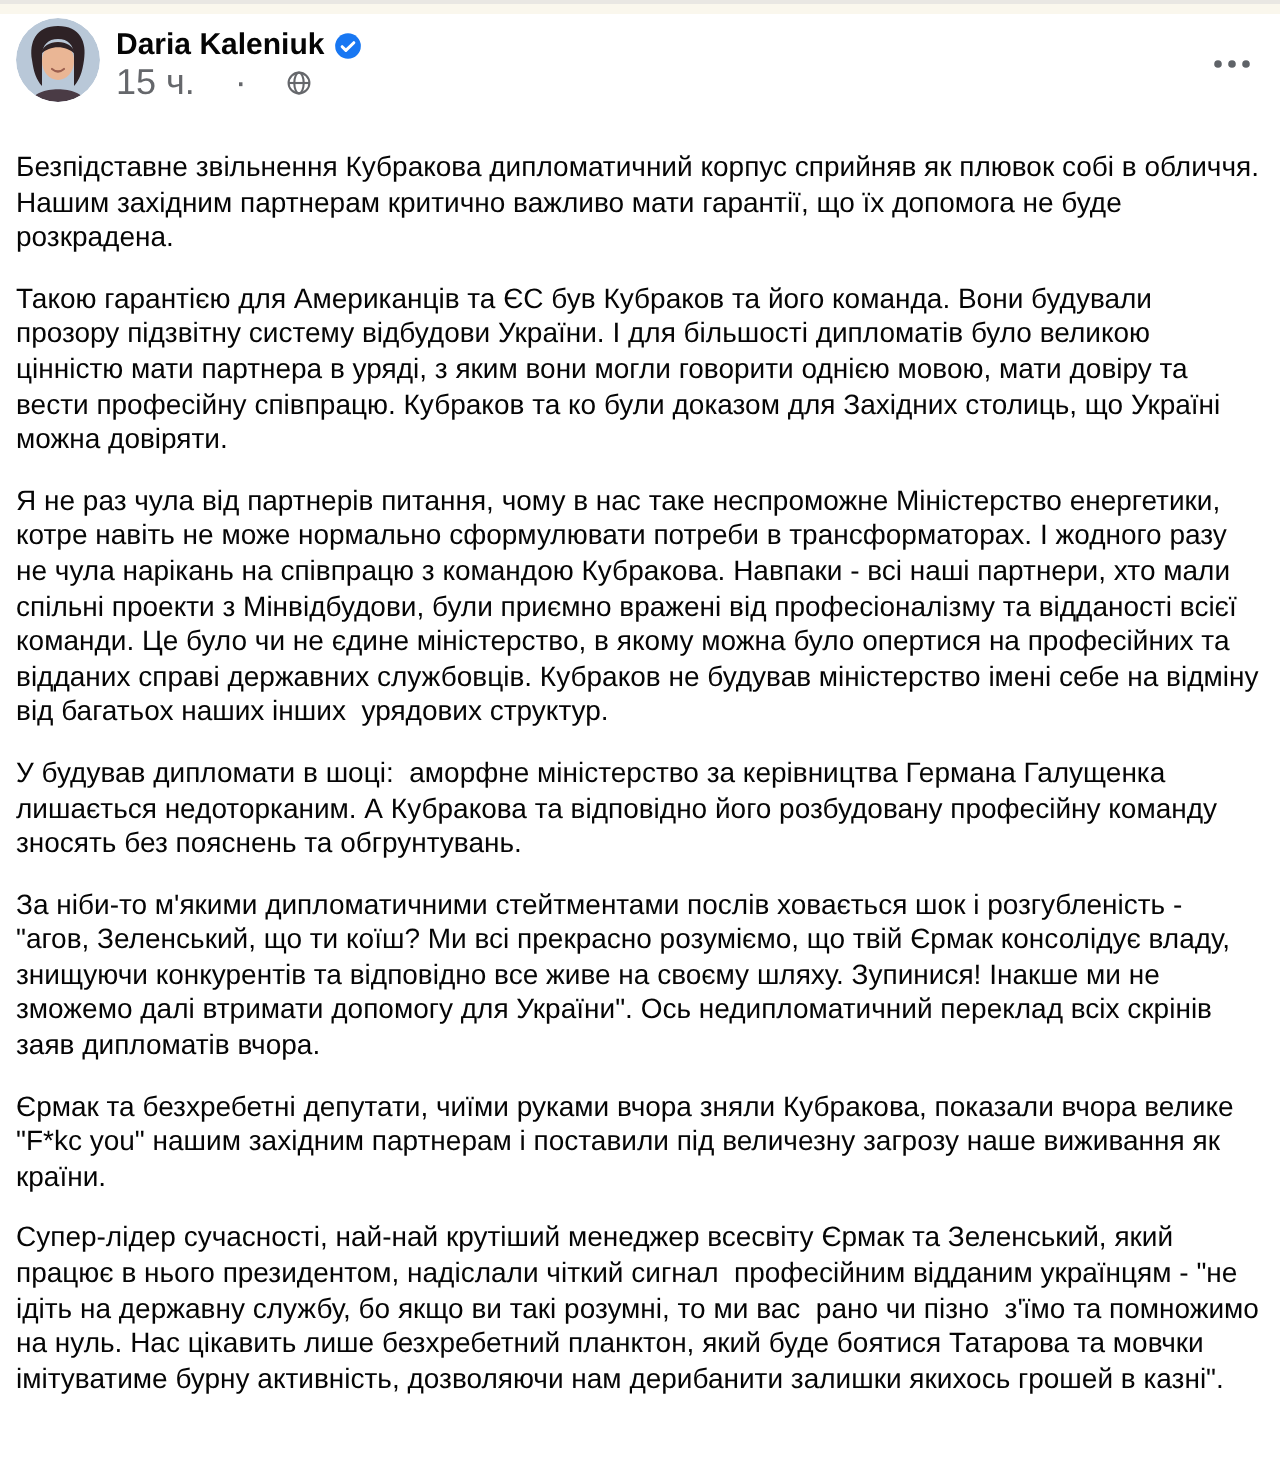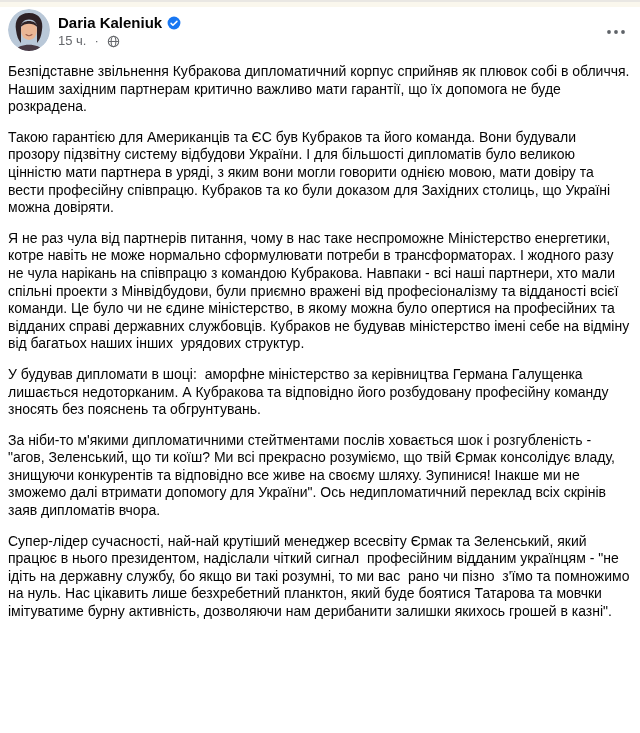--- a/index.html
+++ b/index.html
@@ -54,23 +54,23 @@
     font-size: 15px;
     font-weight: 700;
     color: var(--text);
     line-height: 19px;
     cursor: pointer;
   }
   .badge { display: inline-flex; margin-top: 1px; }
   .meta-row {
     display: flex;
     align-items: center;
-    gap: 8px;
+    gap: 20px;
     margin-top: 1px;
-    font-size: 13px;
+    font-size: 18px;
     color: var(--muted);
     line-height: 16px;
   }
   .meta-row .timestamp { cursor: pointer; }
   .globe { display: inline-flex; margin-top: 1px; }
 
   .more-button {
     margin-left: auto;
     margin-top: 14px;
     padding: 6px 4px;
@@ -80,21 +80,21 @@
     align-items: center;
   }
 
   .post-body {
     padding: 12px 9px 0 8px;
     font-size: 14px;
     line-height: 17.6px;
     color: var(--text);
   }
   .post-body p {
-    margin: 0 0 13px 0;
+    margin: 12px 0 13px 0;
     white-space: pre-wrap;
   }
 </style>
 </head>
 <body>
 
 <div class="page">
 
   <div class="top-strip"></div>
 
@@ -150,16 +150,17 @@
     </div>
 
   </div>
 
   <div class="post-body">
     <p>Безпідставне звільнення Кубракова дипломатичний корпус сприйняв як плювок собі в обличчя.  Нашим західним партнерам критично важливо мати гарантії, що їх допомога не буде розкрадена.</p>
     <p>Такою гарантією для Американців та ЄС був Кубраков та його команда. Вони будували прозору підзвітну систему відбудови України. І для більшості дипломатів було великою цінністю мати партнера в уряді, з яким вони могли говорити однією мовою, мати довіру та вести професійну співпрацю. Кубраков та ко були доказом для Західних столиць, що Україні можна довіряти.</p>
     <p>Я не раз чула від партнерів питання, чому в нас таке неспроможне Міністерство енергетики, котре навіть не може нормально сформулювати потреби в трансформаторах. І жодного разу не чула нарікань на співпрацю з командою Кубракова. Навпаки - всі наші партнери, хто мали спільні проекти з Мінвідбудови, були приємно вражені від професіоналізму та відданості всієї команди. Це було чи не єдине міністерство, в якому можна було опертися на професійних та відданих справі державних службовців. Кубраков не будував міністерство імені себе на відміну від багатьох наших інших  урядових структур.</p>
     <p>У будував дипломати в шоці:  аморфне міністерство за керівництва Германа Галущенка лишається недоторканим. А Кубракова та відповідно його розбудовану професійну команду зносять без пояснень та обгрунтувань.</p>
     <p>За ніби-то м'якими дипломатичними стейтментами послів ховається шок і розгубленість - "агов, Зеленський, що ти коїш? Ми всі прекрасно розуміємо, що твій Єрмак консолідує владу, знищуючи конкурентів та відповідно все живе на своєму шляху. Зупинися! Інакше ми не зможемо далі втримати допомогу для України". Ось недипломатичний переклад всіх скрінів заяв дипломатів вчора.</p>
+    <p>Єрмак та безхребетні депутати, чиїми руками вчора зняли Кубракова, показали вчора велике "F*kc you" нашим західним партнерам і поставили під величезну загрозу наше виживання як країни.</p>
     <p>Супер-лідер сучасності, най-най крутіший менеджер всесвіту Єрмак та Зеленський, який працює в нього президентом, надіслали чіткий сигнал  професійним відданим українцям - "не ідіть на державну службу, бо якщо ви такі розумні, то ми вас  рано чи пізно  з'їмо та помножимо на нуль. Нас цікавить лише безхребетний планктон, який буде боятися Татарова та мовчки імітуватиме бурну активність, дозволяючи нам дерибанити залишки якихось грошей в казні".</p>
   </div>
 
 </div>
 
 </body></html>

